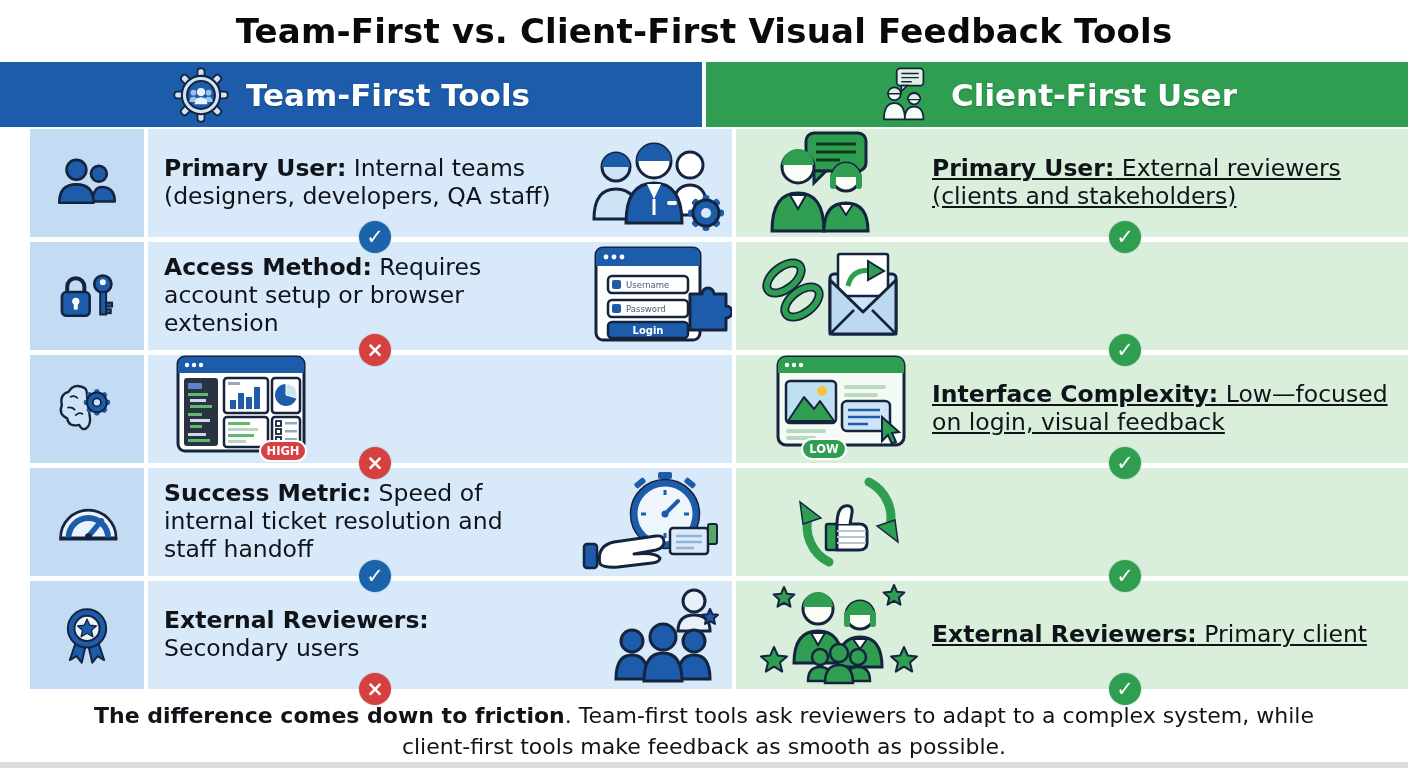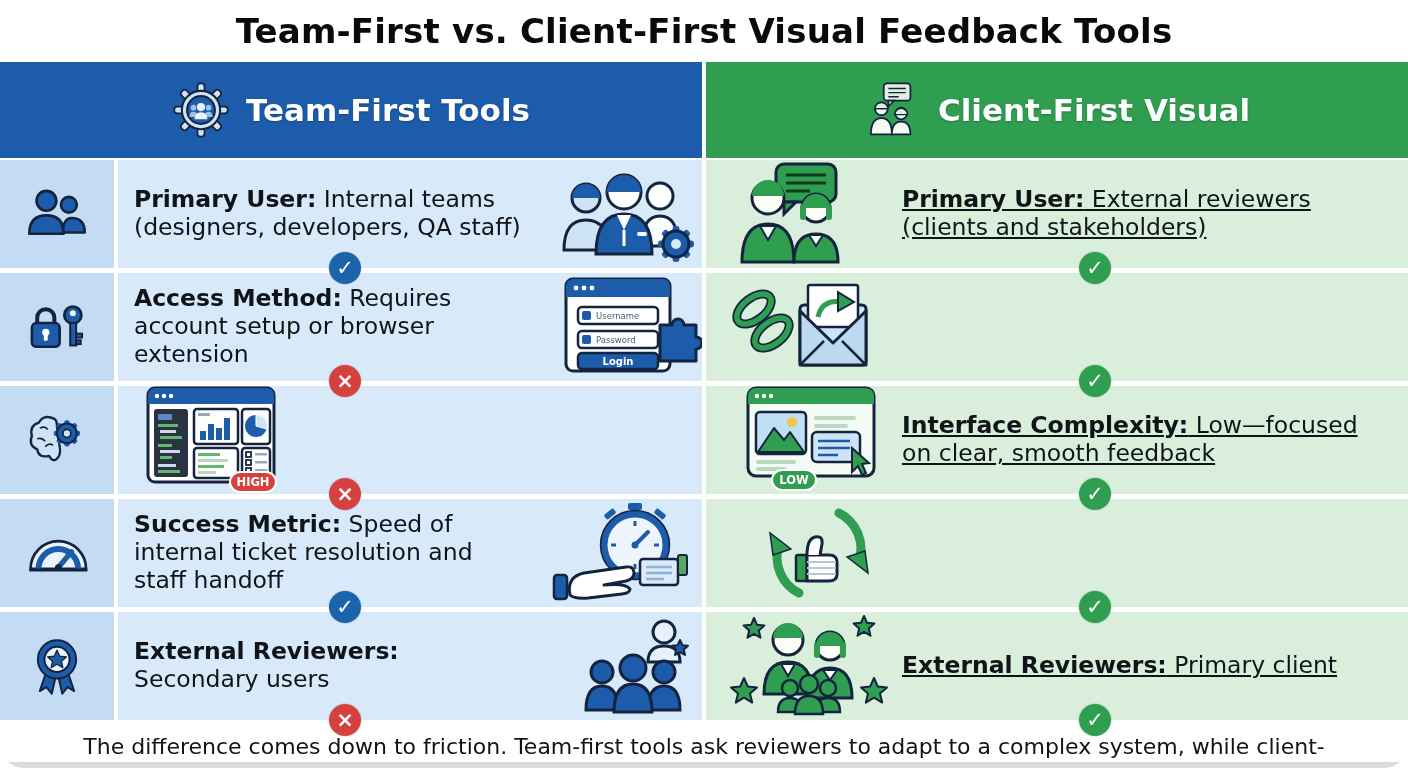--- a/index.html
+++ b/index.html
@@ -1,25 +1,25 @@
 <!DOCTYPE html>
 <html><head>
 <meta charset="utf-8">
 <style>
   html,body{margin:0;padding:0;background:#fff;}
   .page{position:relative;width:1408px;height:768px;overflow:hidden;background:#fff;
-        font-family:"DejaVu Sans","Liberation Sans",sans-serif;color:#101418;border-radius:24px;}
+        font-family:"DejaVu Sans","Liberation Sans",sans-serif;color:#101418;}
   .title-band{height:62px;display:flex;align-items:center;justify-content:center;}
   .page-title{font-size:34px;font-weight:800;color:#0a0a0c;letter-spacing:.2px;}
-  .header-row{display:grid;grid-template-columns:702px 4px 702px;height:96px;background:#fff;}
+  .header-row{display:grid;grid-template-columns:702px 4px 702px;height:65px;background:#fff;}
   .col-header{display:flex;align-items:center;justify-content:center;gap:16px;color:#fff;
               font-size:31px;font-weight:800;text-shadow:0 1px 2px rgba(0,0,0,.25);}
   .col-header.team{background:#1d5caa;}
   .col-header.client{background:#2f9e50;}
-  .rows{display:flex;flex-direction:column;gap:5px;background:#fff;height:560px;margin-top:2px;}
+  .rows{display:flex;flex-direction:column;gap:5px;background:#fff;height:560px;margin-top:2px;margin-left:30px;}
   .row{flex:1;display:grid;grid-template-columns:702px 4px 702px;background:#fff;}
   .half{position:relative;display:flex;align-items:center;}
   .half.team{background:#d8e9f9;}
   .half.client{background:#d9efdc;}
   .gutter{width:114px;align-self:stretch;flex:none;background:#c3dcf3;border-right:4px solid #fff;
           display:flex;align-items:center;justify-content:center;}
   .cell-text{flex:1;padding:0 6px 0 16px;font-size:23.5px;line-height:1.18;}
   .cell-text b{font-weight:700;}
   .half.client .cell-text{padding:0 14px 0 8px;text-decoration:underline;}
   .illus{flex:none;display:flex;align-items:center;justify-content:flex-end;}
@@ -28,21 +28,21 @@
   .badge-slot{position:absolute;bottom:0;transform:translate(-50%,50%);z-index:6;}
   .half.team .badge-slot{left:345px;}
   .half.client .badge-slot{left:389px;}
   .badge{display:flex;width:32px;height:32px;border-radius:50%;align-items:center;justify-content:center;
          color:#fff;font-size:21px;font-weight:700;box-shadow:0 0 0 1px rgba(0,0,0,.08);}
   .badge-blue{background:#1a64ab;}
   .badge-red{background:#d6403e;}
   .badge-green{background:#2f9e50;}
   .footer{padding-top:11px;text-align:center;font-size:22px;line-height:1.42;}
   .footer-inner{max-width:1270px;margin:0 auto;}
-  .footer b{font-weight:400;}
+  .footer b{font-weight:700;}
   .bottom-strip{position:absolute;left:0;right:0;bottom:0;height:6px;background:#dcdcd8;}
   svg{display:block;}
   svg text{font-family:"DejaVu Sans","Liberation Sans",sans-serif;}
   .svg-tiny-label{font-size:8.5px;fill:#4a5a70;}
   .svg-btn-label{font-size:10px;font-weight:bold;fill:#fff;}
   .svg-pill-label{font-size:11.5px;font-weight:bold;fill:#fff;}
 </style>
 </head>
 <body>
 
@@ -82,21 +82,21 @@
           <path d="M42 13 h30 M42 20 h30 M42 27 h18" stroke="#14243e" stroke-width="2.5"></path>
           <path d="M42 34 v10 l10 -10 z" fill="#dff0e2" stroke="#14243e" stroke-width="3"></path>
           <circle cx="30" cy="48" r="11" fill="#f4fbf5" stroke="#14243e" stroke-width="3"></circle>
           <path d="M19 48 a11 11 0 0 1 22 0 z" fill="#dff0e2" stroke="#14243e" stroke-width="2.5"></path>
           <path d="M12 92 Q12 64 30 64 Q48 64 48 92 Z" fill="#f4fbf5" stroke="#14243e" stroke-width="3"></path>
           <circle cx="64" cy="56" r="10" fill="#f4fbf5" stroke="#14243e" stroke-width="3"></circle>
           <path d="M53 58 a11 11 0 0 1 22 0 z" fill="#dff0e2" stroke="#14243e" stroke-width="2.5"></path>
           <path d="M48 92 Q48 70 64 70 Q80 70 80 92 Z" fill="#f4fbf5" stroke="#14243e" stroke-width="3"></path>
         </svg>
       </span>
-      <span>Client-First Visual</span>
+      <span>Client-First User</span>
     </div>
   </div>
 
   <div class="rows">
 
     <div class="row">
       <div class="half team">
         <div class="gutter">
           <span>
             <svg viewBox="0 0 100 100" width="66" height="66">
@@ -310,21 +310,21 @@
             <rect x="88" y="46" width="48" height="30" rx="5" fill="#cfe3f7" stroke="#14243e" stroke-width="2.5"></rect>
             <path d="M94 55 h32 M94 62 h32 M94 69 h20" stroke="#1d5caa" stroke-width="2.5"></path>
             <polygon points="128,62 128,86 134,80 138,89 142,87 138,78 145,77" fill="#2f9e50" stroke="#14243e" stroke-width="2"></polygon>
             <rect x="32" y="74" width="40" height="4" rx="2" fill="#b9d9c2"></rect>
             <rect x="32" y="81" width="30" height="4" rx="2" fill="#b9d9c2"></rect>
             <rect x="48" y="84" width="44" height="20" rx="10" fill="#2f9e50" stroke="#fff" stroke-width="2"></rect>
             <text x="70" y="98" text-anchor="middle" class="svg-pill-label">LOW</text>
           </svg>
         </div>
         <div class="cell-text">
-          <b>Interface Complexity:</b><span> Low—focused on clear, smooth feedback</span>
+          <b>Interface Complexity:</b><span> Low—focused on login, visual feedback</span>
         </div>
         <div class="badge-slot">
           <span class="badge badge-green">✓</span>
         </div>
       </div>
     </div>
 
     <div class="row">
       <div class="half team">
         <div class="gutter">

